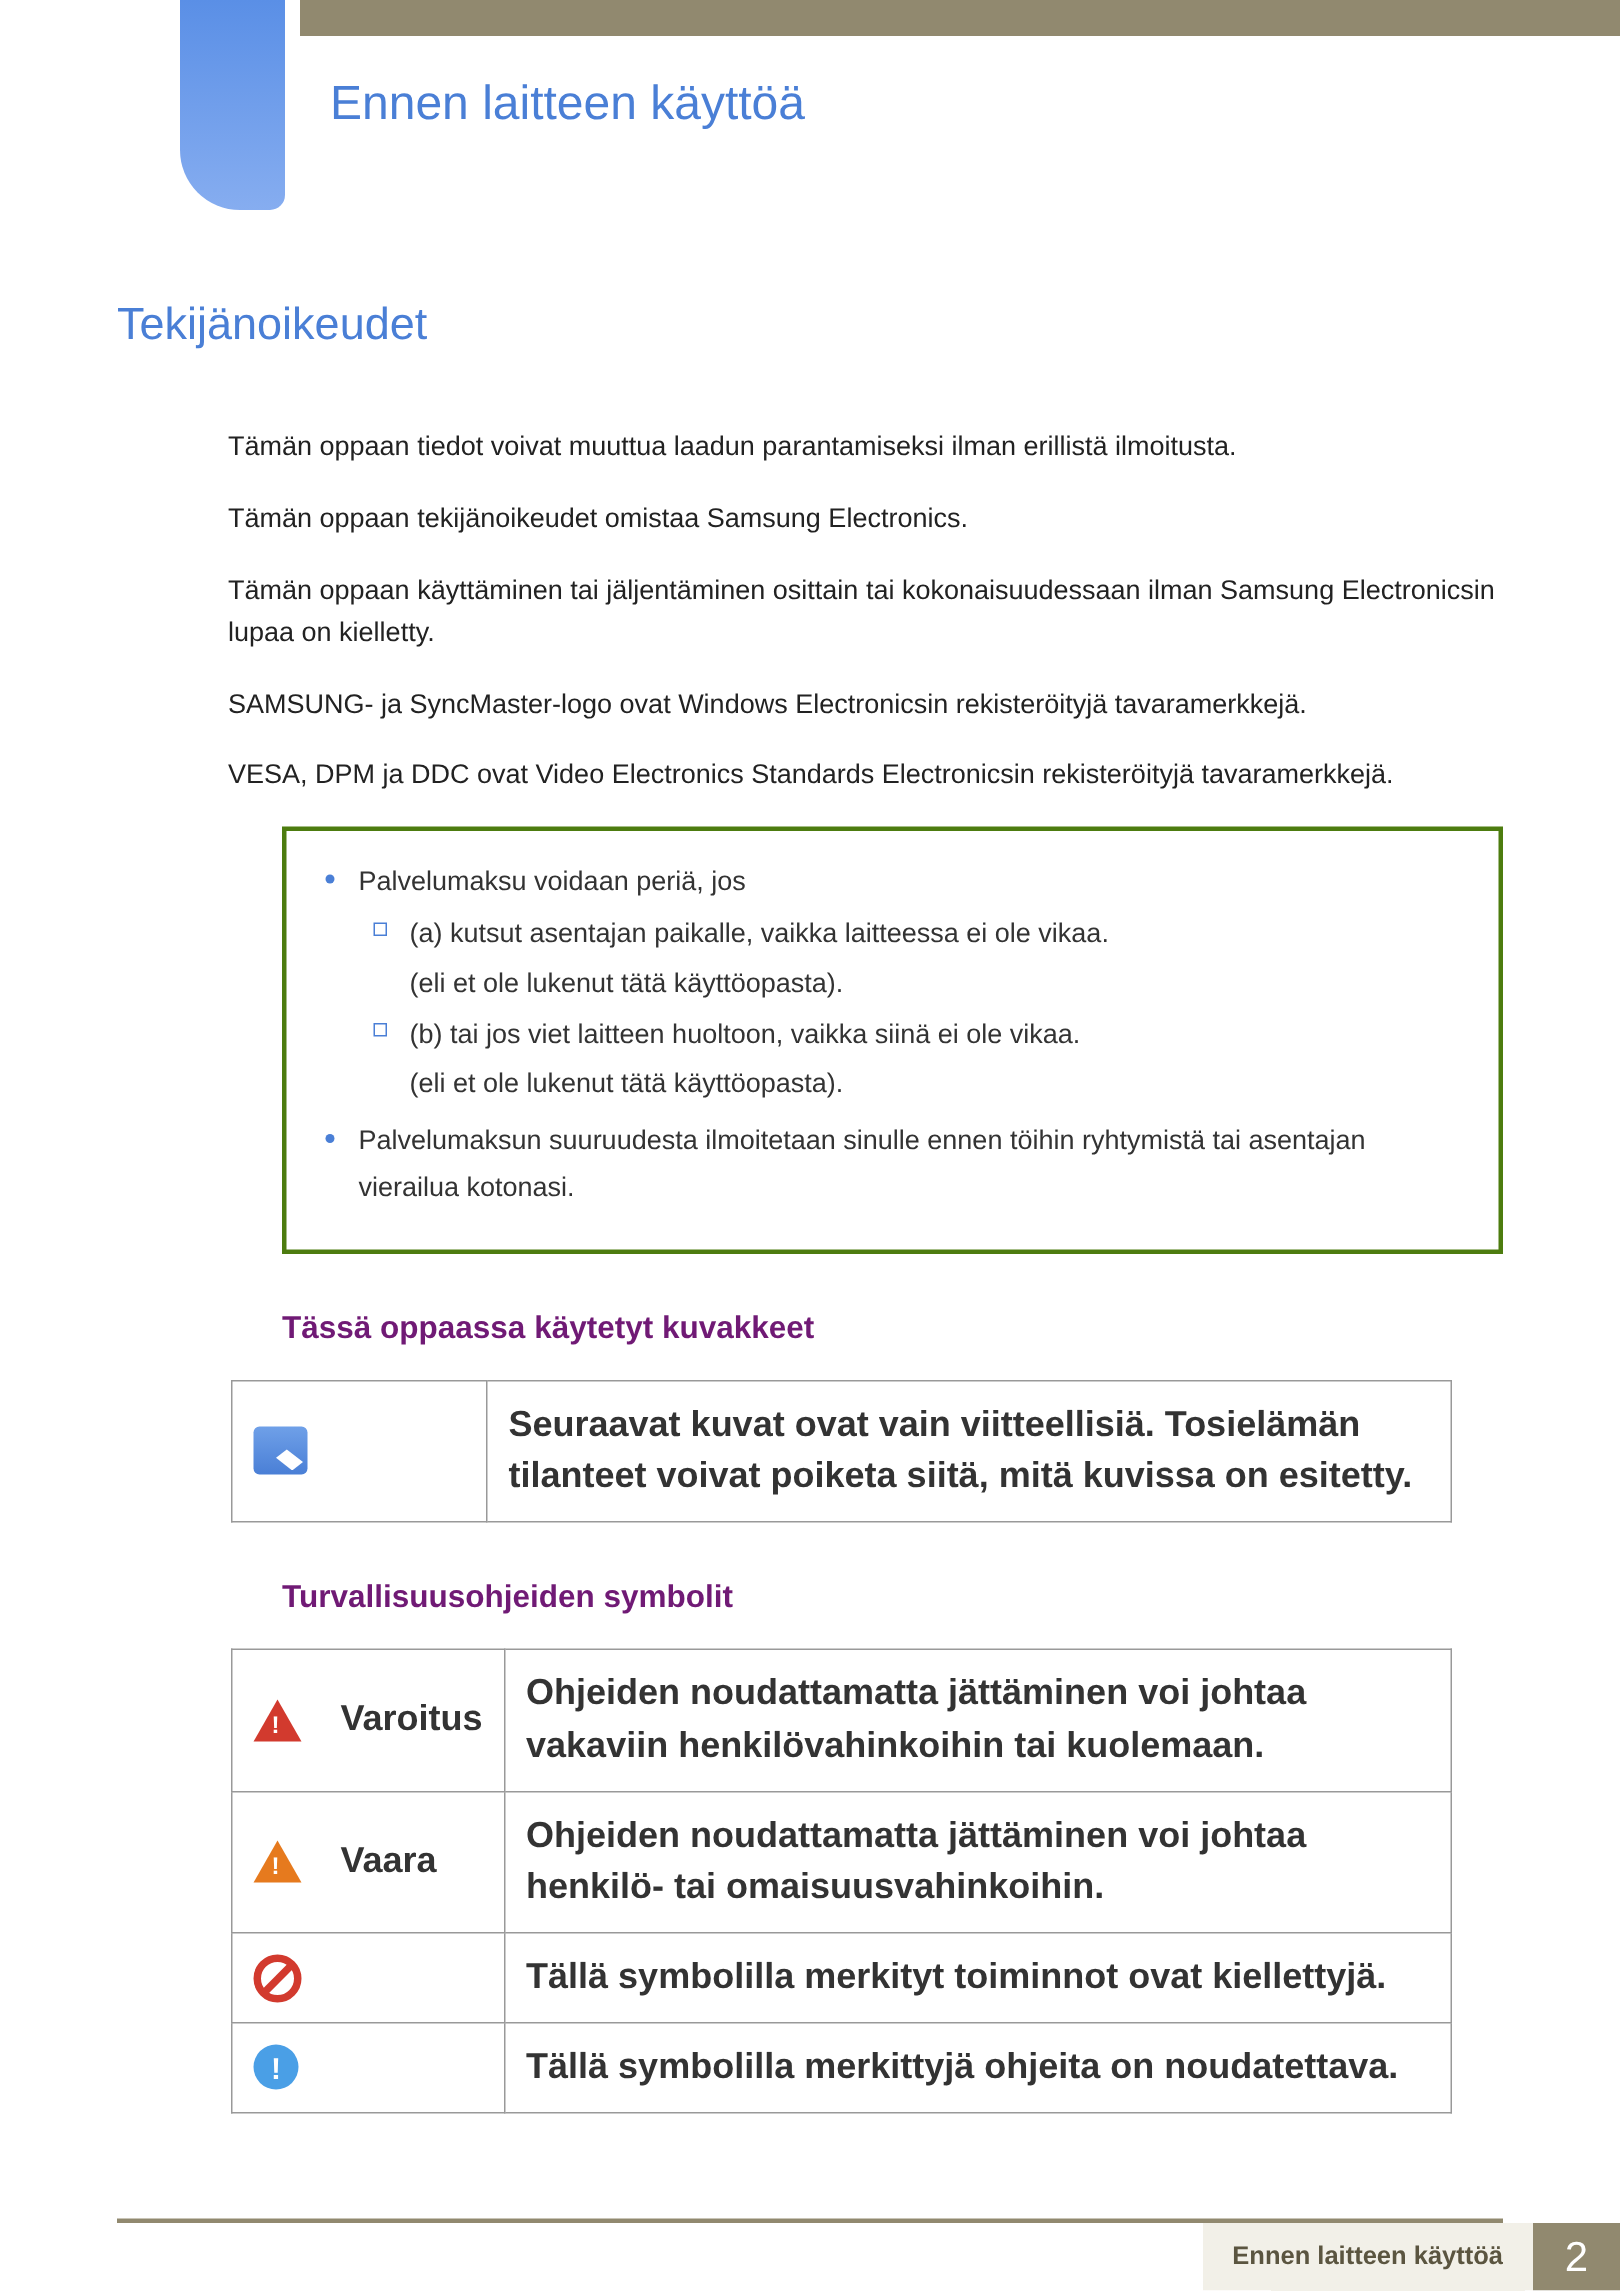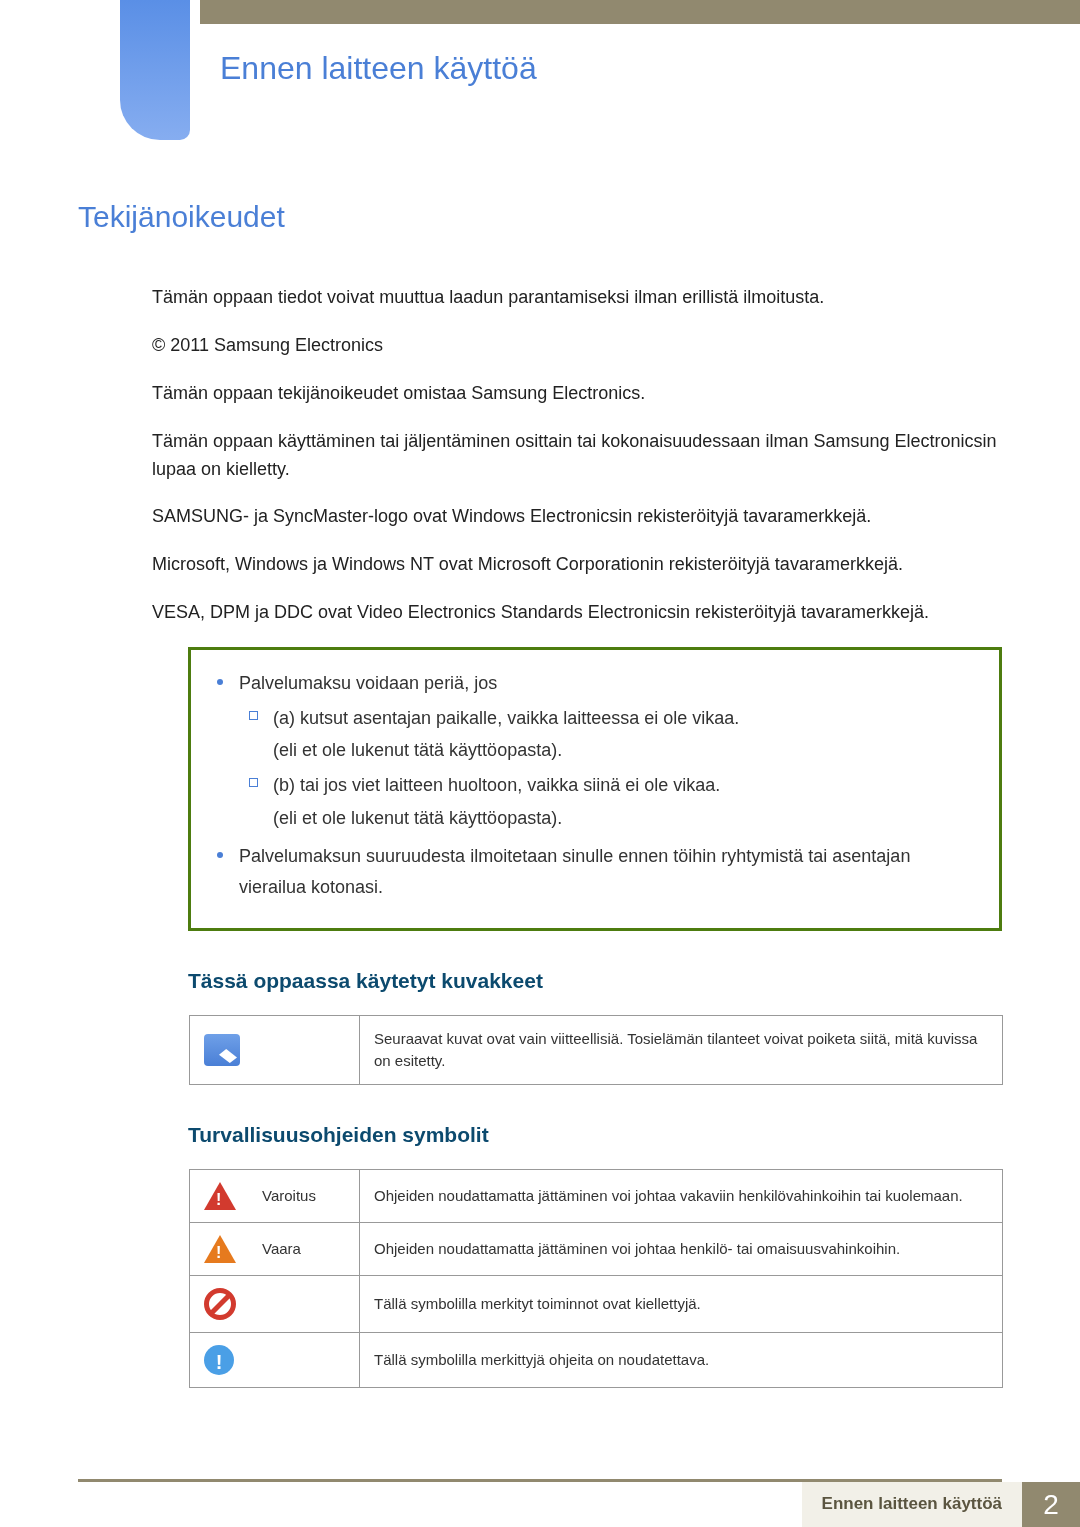--- a/index.html
+++ b/index.html
@@ -86,32 +86,33 @@
     top: 8px;
     width: 9px;
     height: 9px;
     border: 1px solid #4a7fd6;
   }
   .info-box .sub li .subnote {
     display: block;
     margin-top: 2px;
   }
   .subhead {
-    color: #0c4a6e;
+    color: #701a75;
     font-size: 21px;
     font-weight: bold;
     margin-left: 110px;
     margin-top: 38px;
     margin-bottom: 22px;
   }
   table.icon-table {
-    margin-left: 111px;
+    margin-left: 76px;
     border-collapse: collapse;
     width: calc(100% - 110px);
-    font-size: 15px;
+    font-size: 24px;
+    font-weight: bold;
   }
   table.icon-table td {
     border: 1px solid #999;
     padding: 12px 14px;
     vertical-align: middle;
     line-height: 1.45;
   }
   table.icon-table td.icon-cell {
     width: 170px;
     text-align: left;
@@ -228,25 +229,23 @@
 
 <div class="top-bar"></div>
 <div class="blue-tab"></div>
 <h1 class="page-title">Ennen laitteen käyttöä</h1>
 
 <div class="content">
   <h2 class="section-h1">Tekijänoikeudet</h2>
 
   <div class="body-text">
     <p>Tämän oppaan tiedot voivat muuttua laadun parantamiseksi ilman erillistä ilmoitusta.</p>
-    <p>© 2011 Samsung Electronics</p>
     <p>Tämän oppaan tekijänoikeudet omistaa Samsung Electronics.</p>
     <p>Tämän oppaan käyttäminen tai jäljentäminen osittain tai kokonaisuudessaan ilman Samsung Electronicsin lupaa on kielletty.</p>
     <p>SAMSUNG- ja SyncMaster-logo ovat Windows Electronicsin rekisteröityjä tavaramerkkejä.</p>
-    <p>Microsoft, Windows ja Windows NT ovat Microsoft Corporationin rekisteröityjä tavaramerkkejä.</p>
     <p>VESA, DPM ja DDC ovat Video Electronics Standards Electronicsin rekisteröityjä tavaramerkkejä.</p>
   </div>
 
   <div class="info-box">
     <ul>
       <li>
         <span>Palvelumaksu voidaan periä, jos</span>
         <ul class="sub">
           <li>
             <span class="sq"></span>

